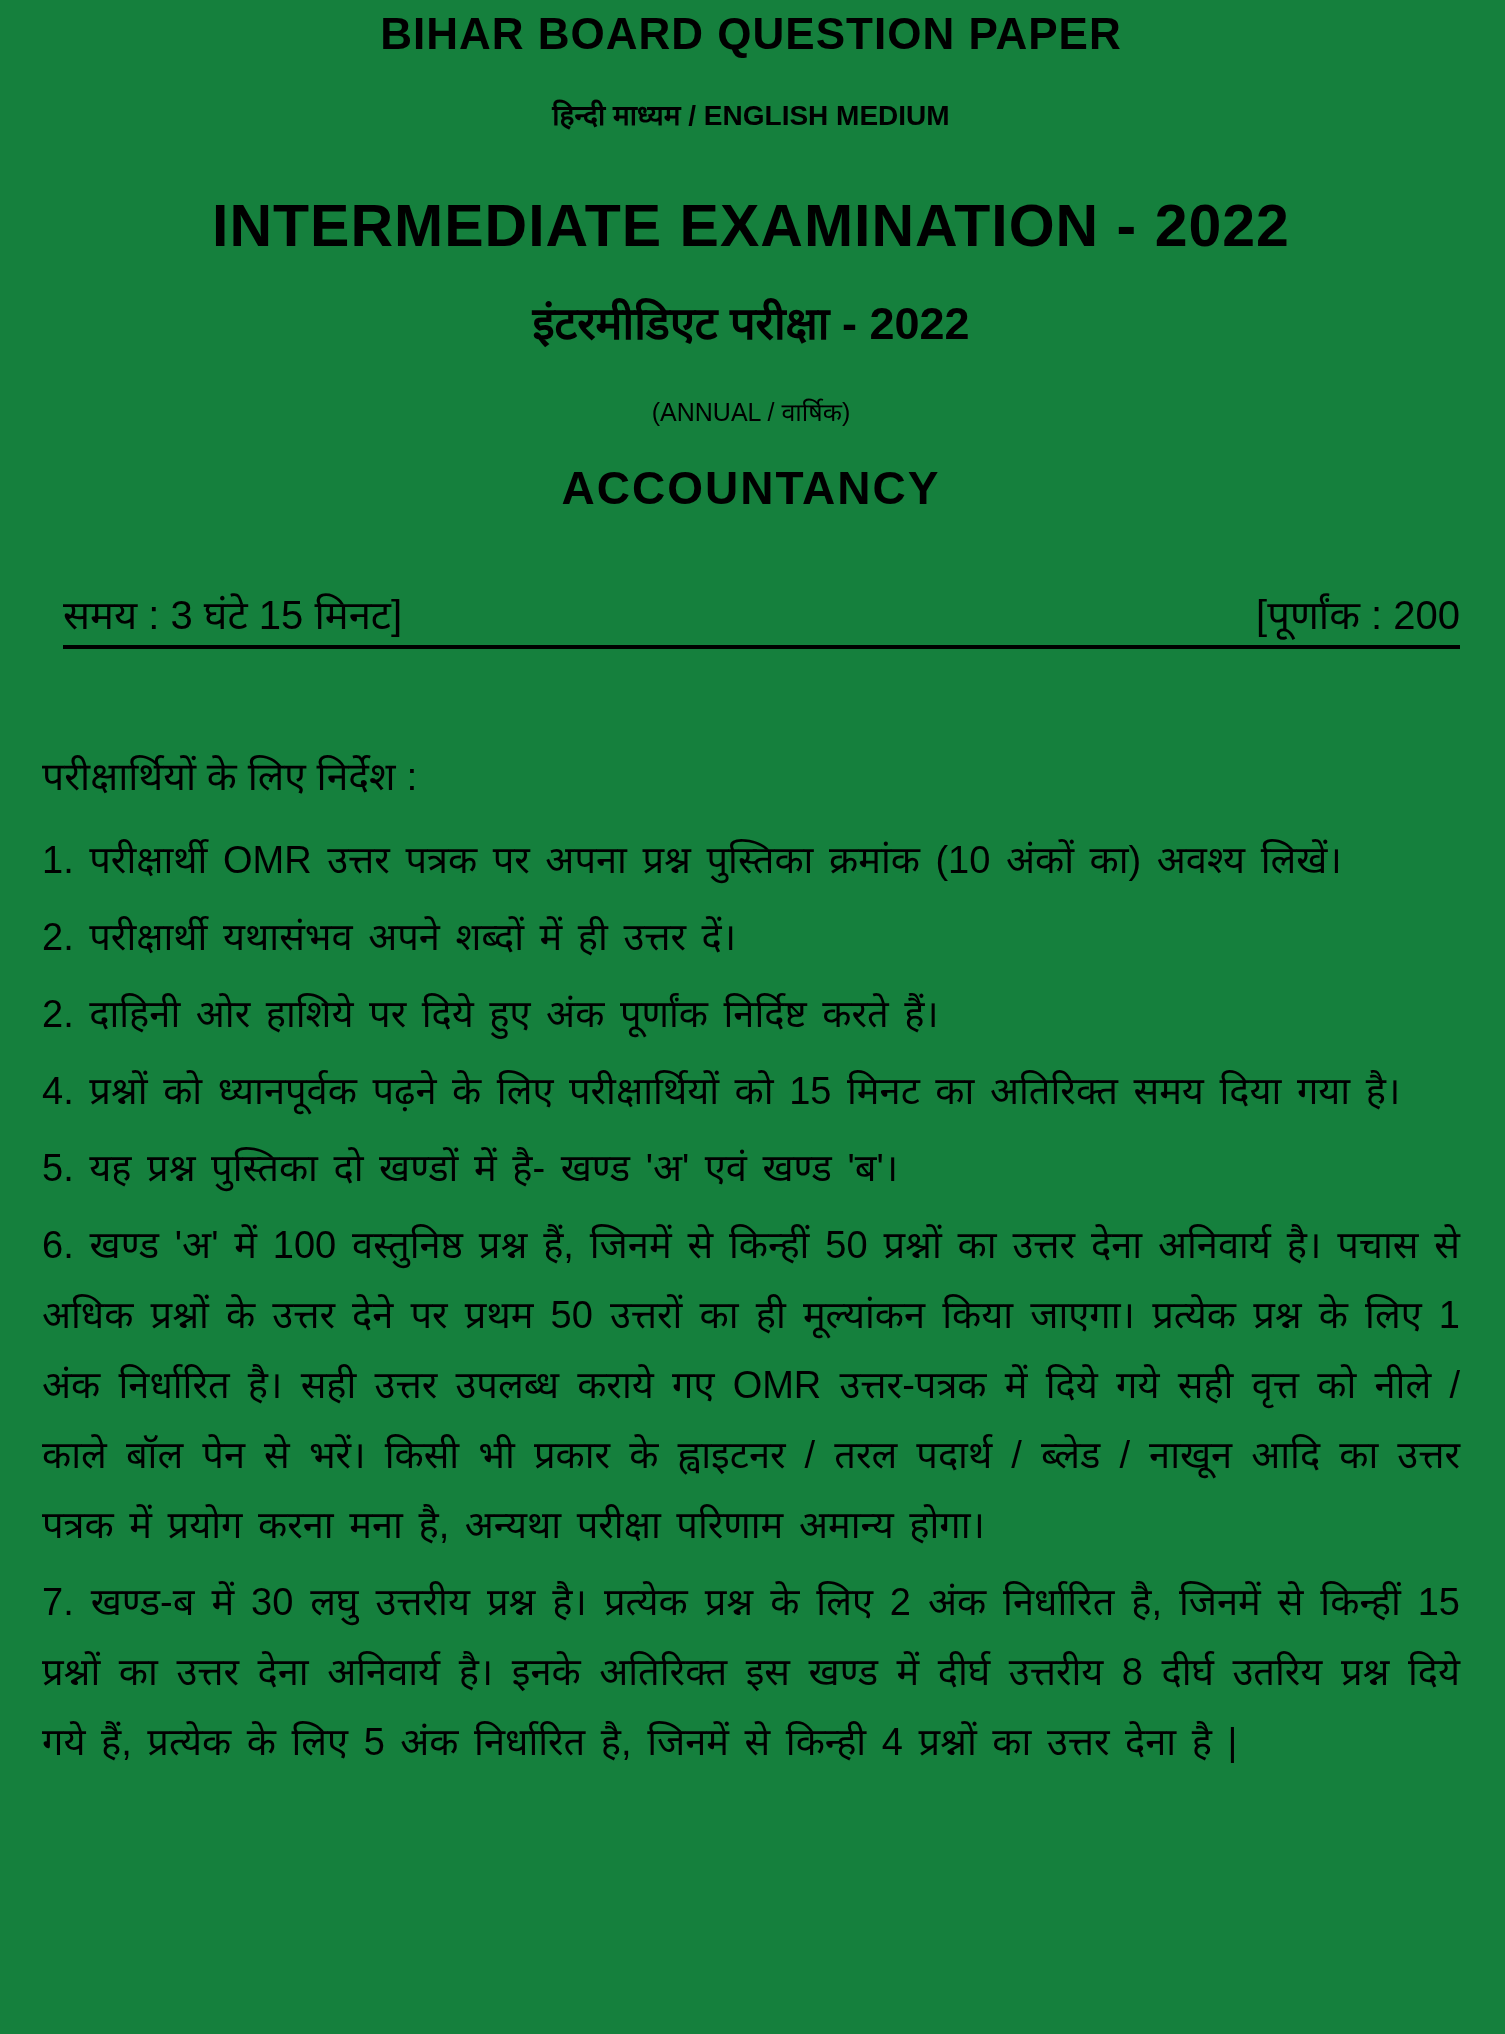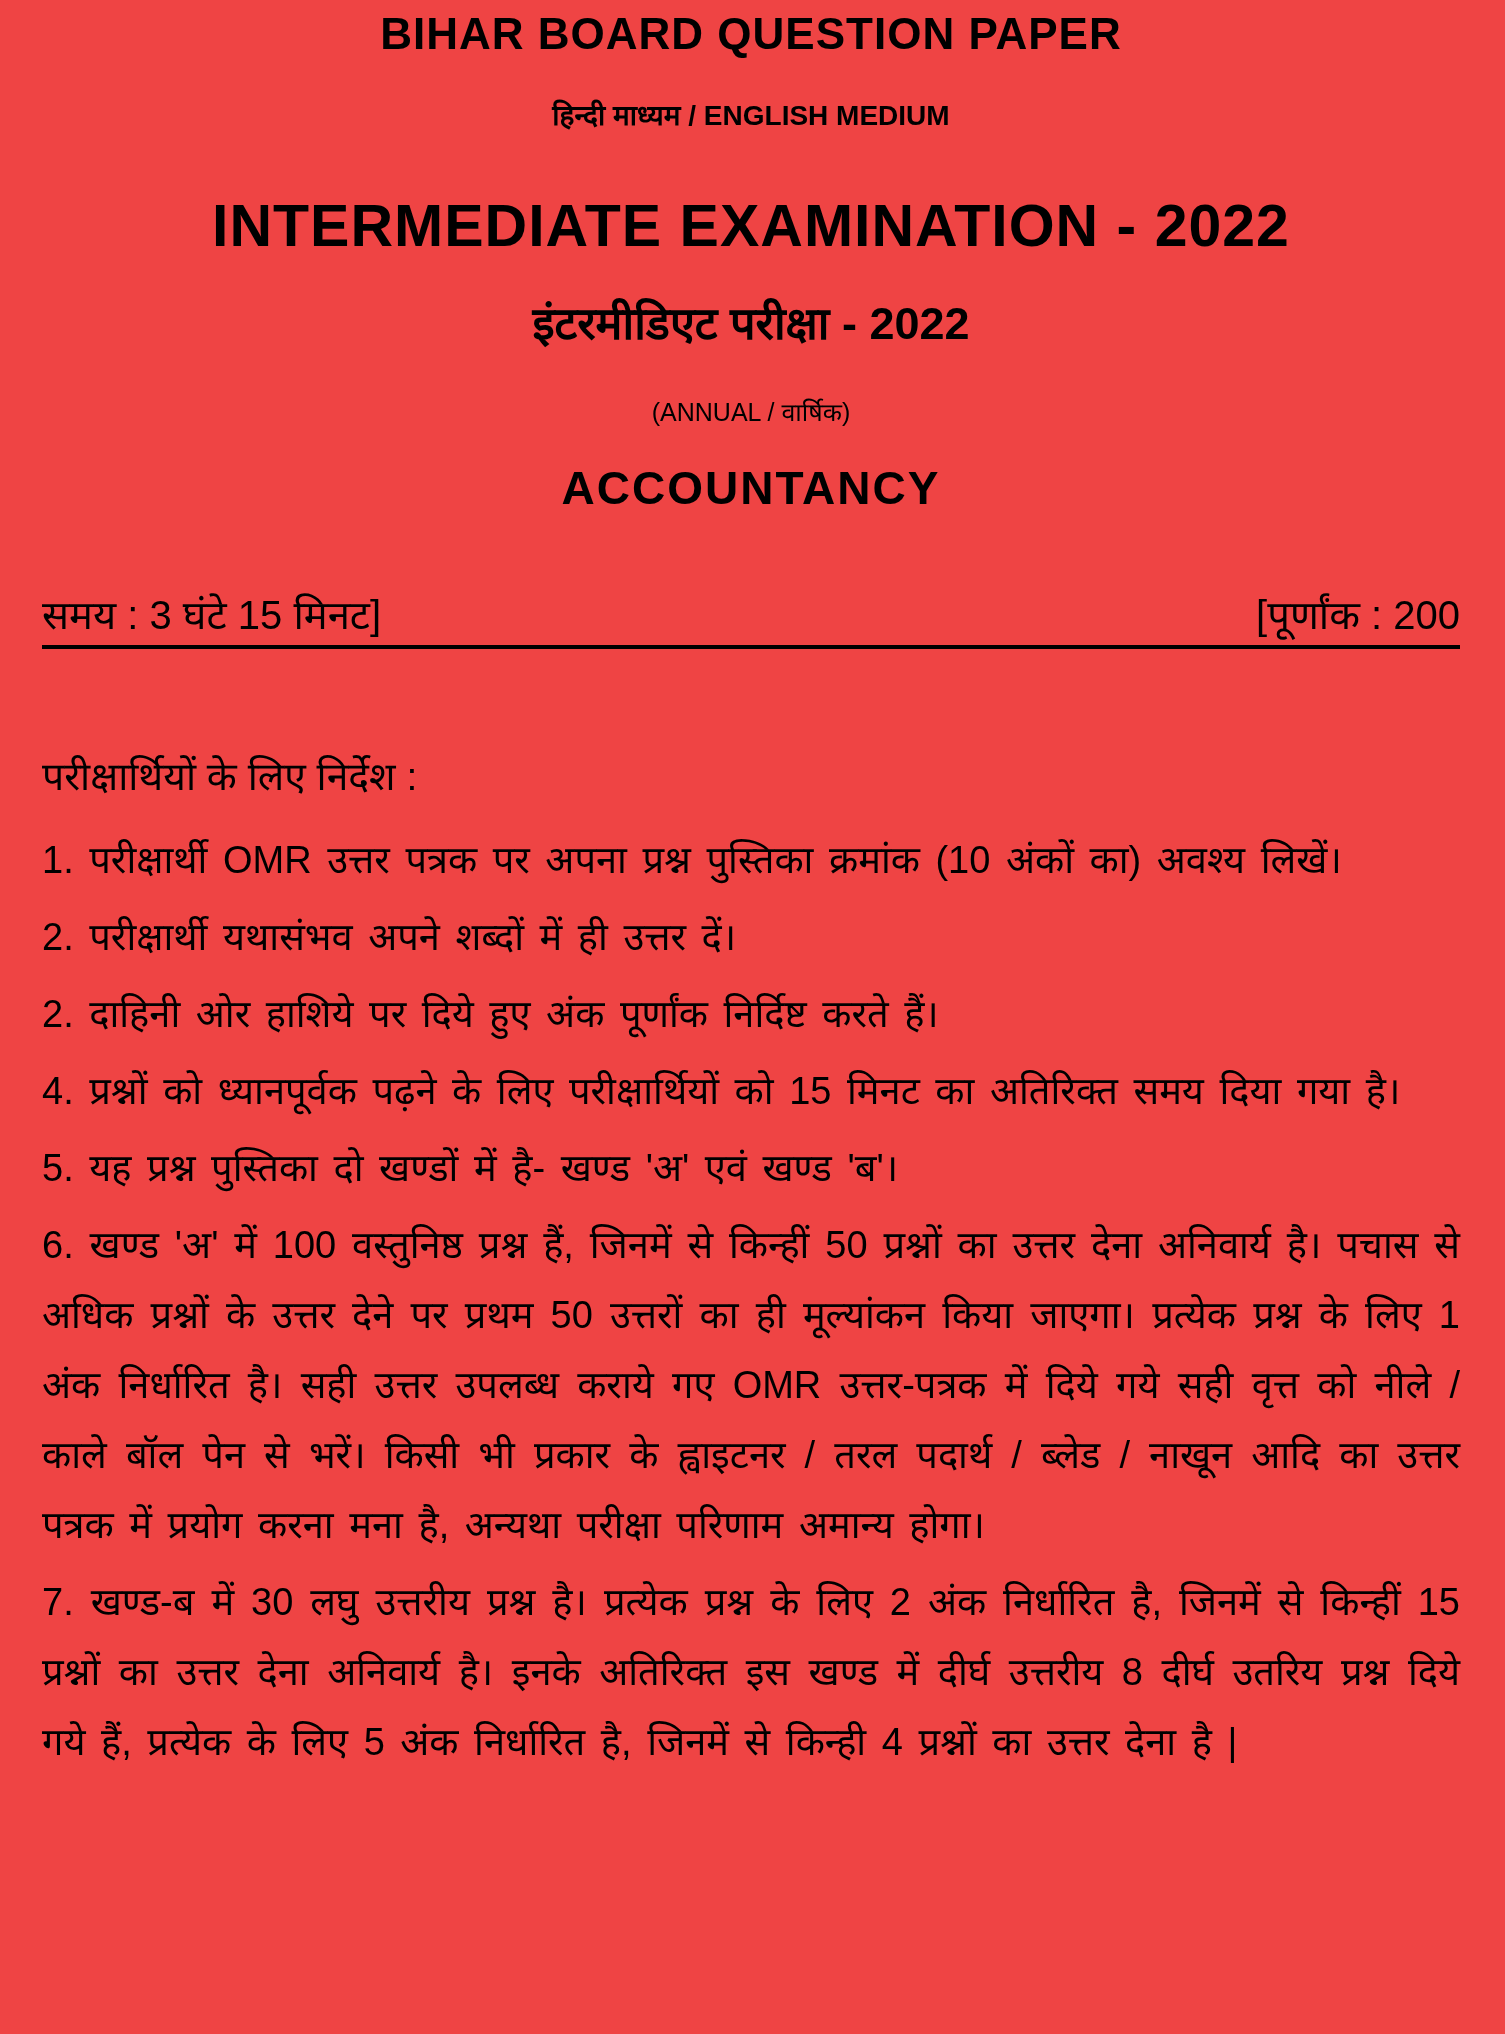--- a/index.html
+++ b/index.html
@@ -12,21 +12,21 @@
     height: 2034px;
     font-family: "Liberation Sans", "DejaVu Sans", sans-serif;
     color: #000000;
     overflow: hidden;
   }
   .page {
     box-sizing: border-box;
     width: 1505px;
     height: 2034px;
     padding: 8px 45px 20px 42px;
-    background: #ef4444;
+    background: #15803d;
   }
   .header {
     text-align: center;
   }
   .h-en-1 {
     font-size: 44px;
     line-height: 52px;
     font-weight: bold;
     letter-spacing: 1px;
   }
@@ -64,20 +64,21 @@
   }
   .time-row {
     margin-top: 74px;
     display: flex;
     justify-content: space-between;
     align-items: flex-end;
     border-bottom: 4px solid #000000;
     padding-bottom: 4px;
     font-size: 40px;
     line-height: 52px;
+    margin-left: 21px;
   }
   .instructions-heading {
     margin-top: 96px;
     font-size: 39px;
     line-height: 64px;
     margin-bottom: 16px;
   }
   .instruction-item {
     font-size: 38px;
     line-height: 70px;

